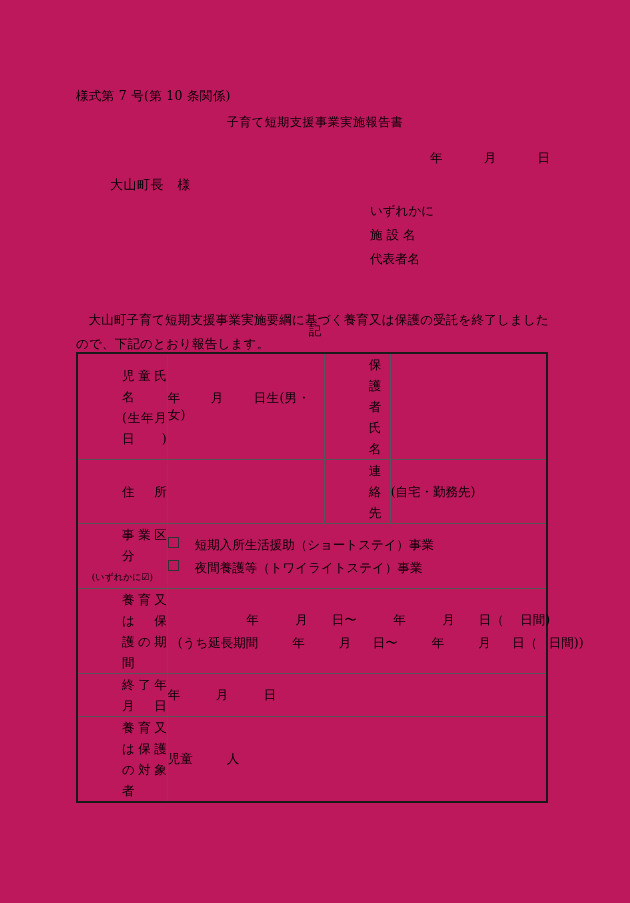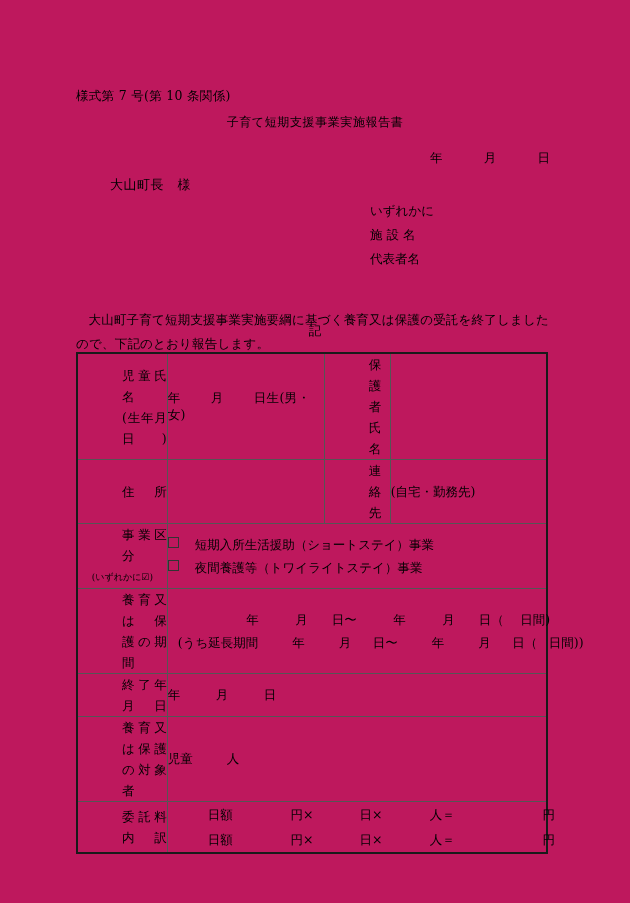--- a/index.html
+++ b/index.html
@@ -284,37 +284,16 @@
       <td class="lbl">
         <span class="j">養育又は保護</span>
         <span class="j">の対象者</span>
       </td>
       <td class="val target-cell" colspan="3">
         <span class="n">児童</span>
         <span>人</span>
       </td>
     </tr>
 
-    <tr>
-      <td class="lbl">
-        <span class="j">委託料内訳</span>
-      </td>
-      <td class="fee-cell" colspan="3">
-        <div class="fee-row">
-          <span class="c1">日額</span>
-          <span class="c2">円×</span>
-          <span class="c3">日×</span>
-          <span class="c3">人＝</span>
-          <span class="c4">円</span>
-        </div>
-        <div class="fee-row">
-          <span class="c1">日額</span>
-          <span class="c2">円×</span>
-          <span class="c3">日×</span>
-          <span class="c3">人＝</span>
-          <span class="c4">円</span>
-        </div>
-      </td>
-    </tr>
   </tbody>
     </table>
 
 </div>
 
 </body></html>

